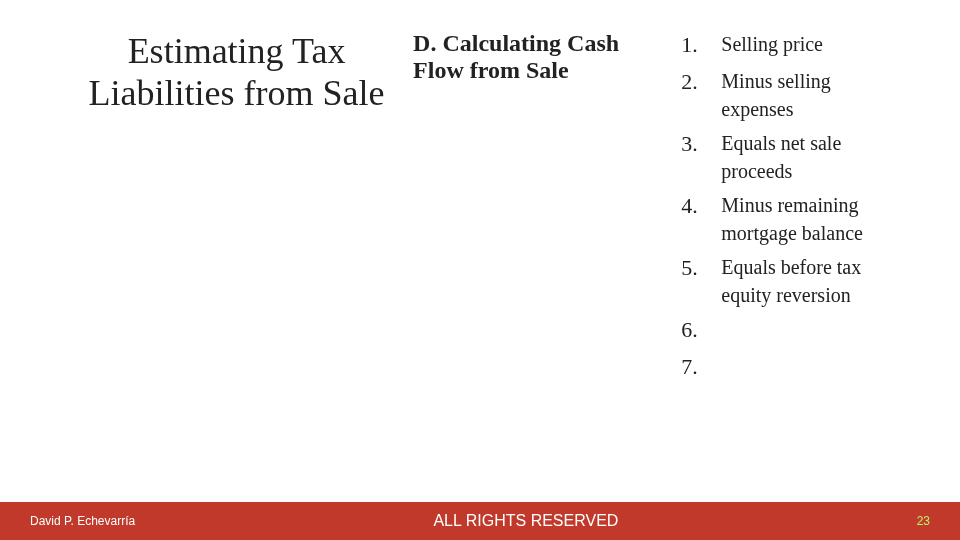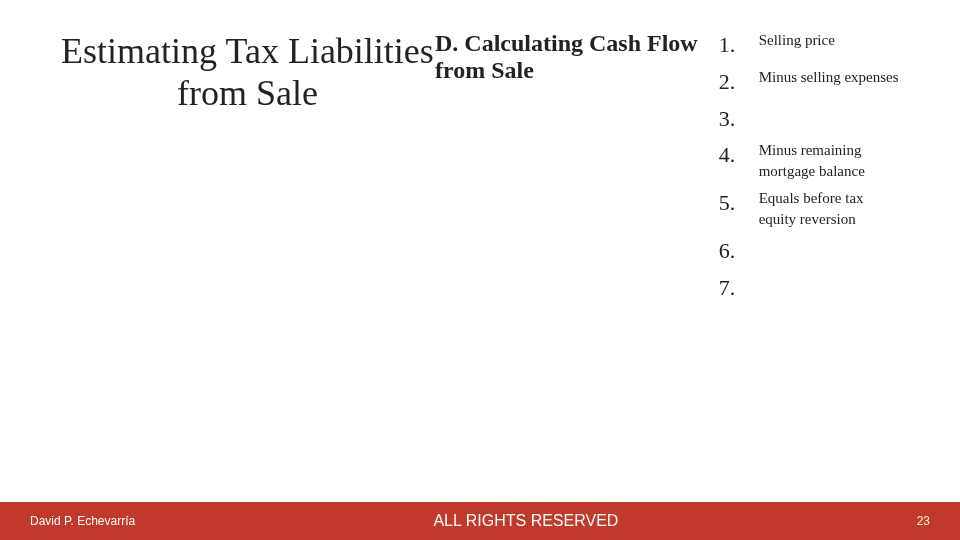--- a/index.html
+++ b/index.html
@@ -68,21 +68,21 @@
     }
 
     .list-number {
       min-width: 40px;
       font-size: 22px;
       color: #222222;
       font-family: Georgia, serif;
     }
 
     .list-text {
-      font-size: 15px;
+      font-size: 20px;
       color: #222222;
       font-family: Georgia, serif;
     }
 
     .footer {
       position: absolute;
       bottom: 0;
       left: 0;
       right: 0;
       height: 38px;
@@ -102,21 +102,21 @@
     .footer-center {
       font-size: 16px;
       color: #ffffff;
       font-family: Arial, sans-serif;
       text-align: center;
       flex: 1;
     }
 
     .footer-right {
       font-size: 12px;
-      color: #fef9c3;
+      color: #bef264;
       font-family: Arial, sans-serif;
     }
   </style>
 </head>
 <body>
 
 <div class="slide">
   <h1 class="slide-title">Estimating Tax Liabilities from Sale</h1>
 
   <div class="section-header">D. Calculating Cash Flow from Sale</div>
@@ -126,20 +126,21 @@
   <div class="list-item">
         <span class="list-number">1.</span>
         <span class="list-text">Selling price</span>
       </div>
       <div class="list-item">
         <span class="list-number">2.</span>
         <span class="list-text">Minus selling expenses</span>
       </div>
       <div class="list-item">
         <span class="list-number">3.</span>
+        <span class="list-text">Equals net sale proceeds</span>
       </div>
       <div class="list-item">
         <span class="list-number">4.</span>
         <span class="list-text">Minus remaining mortgage balance</span>
       </div>
       <div class="list-item">
         <span class="list-number">5.</span>
         <span class="list-text">Equals before tax equity reversion</span>
       </div>
       <div class="list-item">

